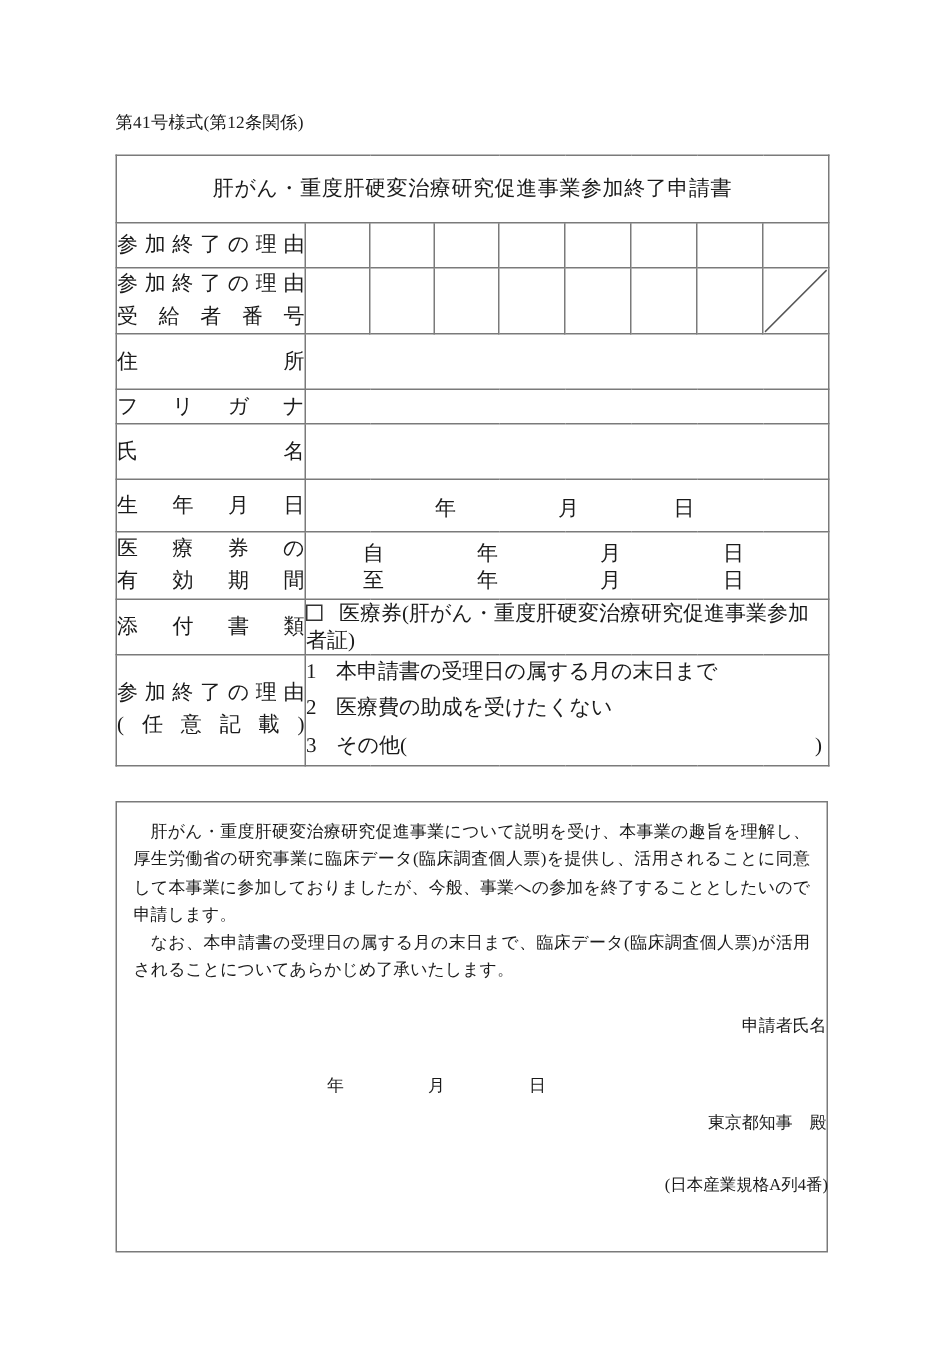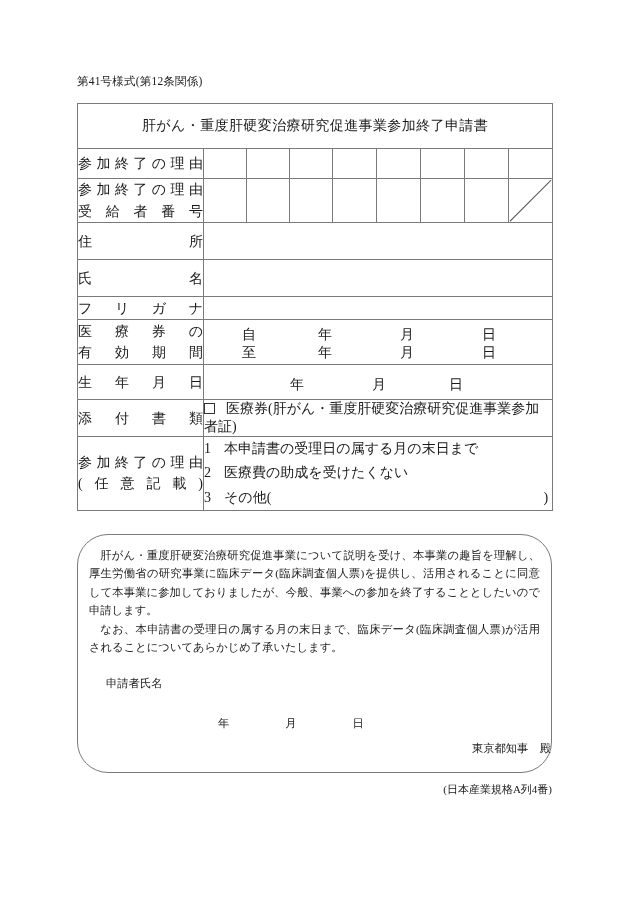--- a/index.html
+++ b/index.html
@@ -180,21 +180,21 @@
     text-align: justify;
   }
   .body-para + .body-para {
     margin-top: 1px;
   }
 
   .sig-name {
     position: absolute;
     left: 0;
     right: 0;
-    text-align: left;
+    text-align: right;
     font-size: 11.3px;
     padding-left: 28px;
   }
   .sig-date {
     position: absolute;
     font-size: 11.3px;
     white-space: nowrap;
   }
   .sig-date .sd-m { padding-left: 56px; }
   .sig-date .sd-d { padding-left: 56px; }
@@ -277,30 +277,43 @@
 
     <tr>
       <td class="label-cell">
         <span class="spread">住所</span>
       </td>
       <td class="value-cell blank-tall" colspan="8"></td>
     </tr>
 
     <tr>
       <td class="label-cell">
+        <span class="spread">フリガナ</span>
+      </td>
+      <td class="value-cell blank-short" colspan="8"></td>
+    </tr>
+
+    <tr>
+      <td class="label-cell">
         <span class="spread">氏名</span>
       </td>
       <td class="value-cell blank-tall" colspan="8"></td>
     </tr>
 
     <tr>
       <td class="label-cell">
-        <span class="spread">フリガナ</span>
-      </td>
-      <td class="value-cell blank-short" colspan="8"></td>
+        <span class="spread">生年月日</span>
+      </td>
+      <td class="value-cell" colspan="8" style="height:34px">
+        <div class="date-line">
+          <span class="bd-y">年</span>
+          <span class="bd-m">月</span>
+          <span class="bd-d">日</span>
+        </div>
+      </td>
     </tr>
 
     <tr>
       <td class="label-cell">
         <span class="spread">医療券の</span>
         <span class="spread">有効期間</span>
       </td>
       <td class="value-cell" colspan="8" style="height:44px">
         <div class="period-line">
           <span class="pl-lead">自</span>
@@ -312,33 +325,20 @@
           <span class="pl-lead">至</span>
           <span class="pl-y">年</span>
           <span class="pl-m">月</span>
           <span class="pl-d">日</span>
         </div>
       </td>
     </tr>
 
     <tr>
       <td class="label-cell">
-        <span class="spread">生年月日</span>
-      </td>
-      <td class="value-cell" colspan="8" style="height:34px">
-        <div class="date-line">
-          <span class="bd-y">年</span>
-          <span class="bd-m">月</span>
-          <span class="bd-d">日</span>
-        </div>
-      </td>
-    </tr>
-
-    <tr>
-      <td class="label-cell">
         <span class="spread">添付書類</span>
       </td>
       <td class="attach-row" colspan="8" style="height:34px">
         <span class="checkbox-glyph"></span><span>医療券(肝がん・重度肝硬変治療研究促進事業参加者証)</span>
       </td>
     </tr>
 
     <tr>
       <td class="label-cell">
         <span class="spread">参加終了の理由</span>
@@ -352,21 +352,21 @@
           <span class="reason-num">2</span><span>医療費の助成を受けたくない</span>
         </div>
         <div class="reason-item">
           <span class="reason-num">3</span><span>その他(</span><span class="reason-tail">)</span>
         </div>
       </td>
     </tr>
   </tbody>
     </table>
 
-  <div class="body-box" style="top:534px; height:239px;border-radius:31px;">
+  <div class="body-box" style="top:534px; height:301px;">
     <div class="body-inner">
       <p class="body-para">肝がん・重度肝硬変治療研究促進事業について説明を受け、本事業の趣旨を理解し、厚生労働省の研究事業に臨床データ(臨床調査個人票)を提供し、活用されることに同意して本事業に参加しておりましたが、今般、事業への参加を終了することとしたいので申請します。</p>
       <p class="body-para">なお、本申請書の受理日の属する月の末日まで、臨床データ(臨床調査個人票)が活用されることについてあらかじめ了承いたします。</p>
     </div>
 
     <div class="sig-name" style="top:141px;">申請者氏名</div>
 
     <div class="sig-date" style="left:140px; top:181px;">
       <span>年</span><span class="sd-m">月</span><span class="sd-d">日</span>
     </div>

